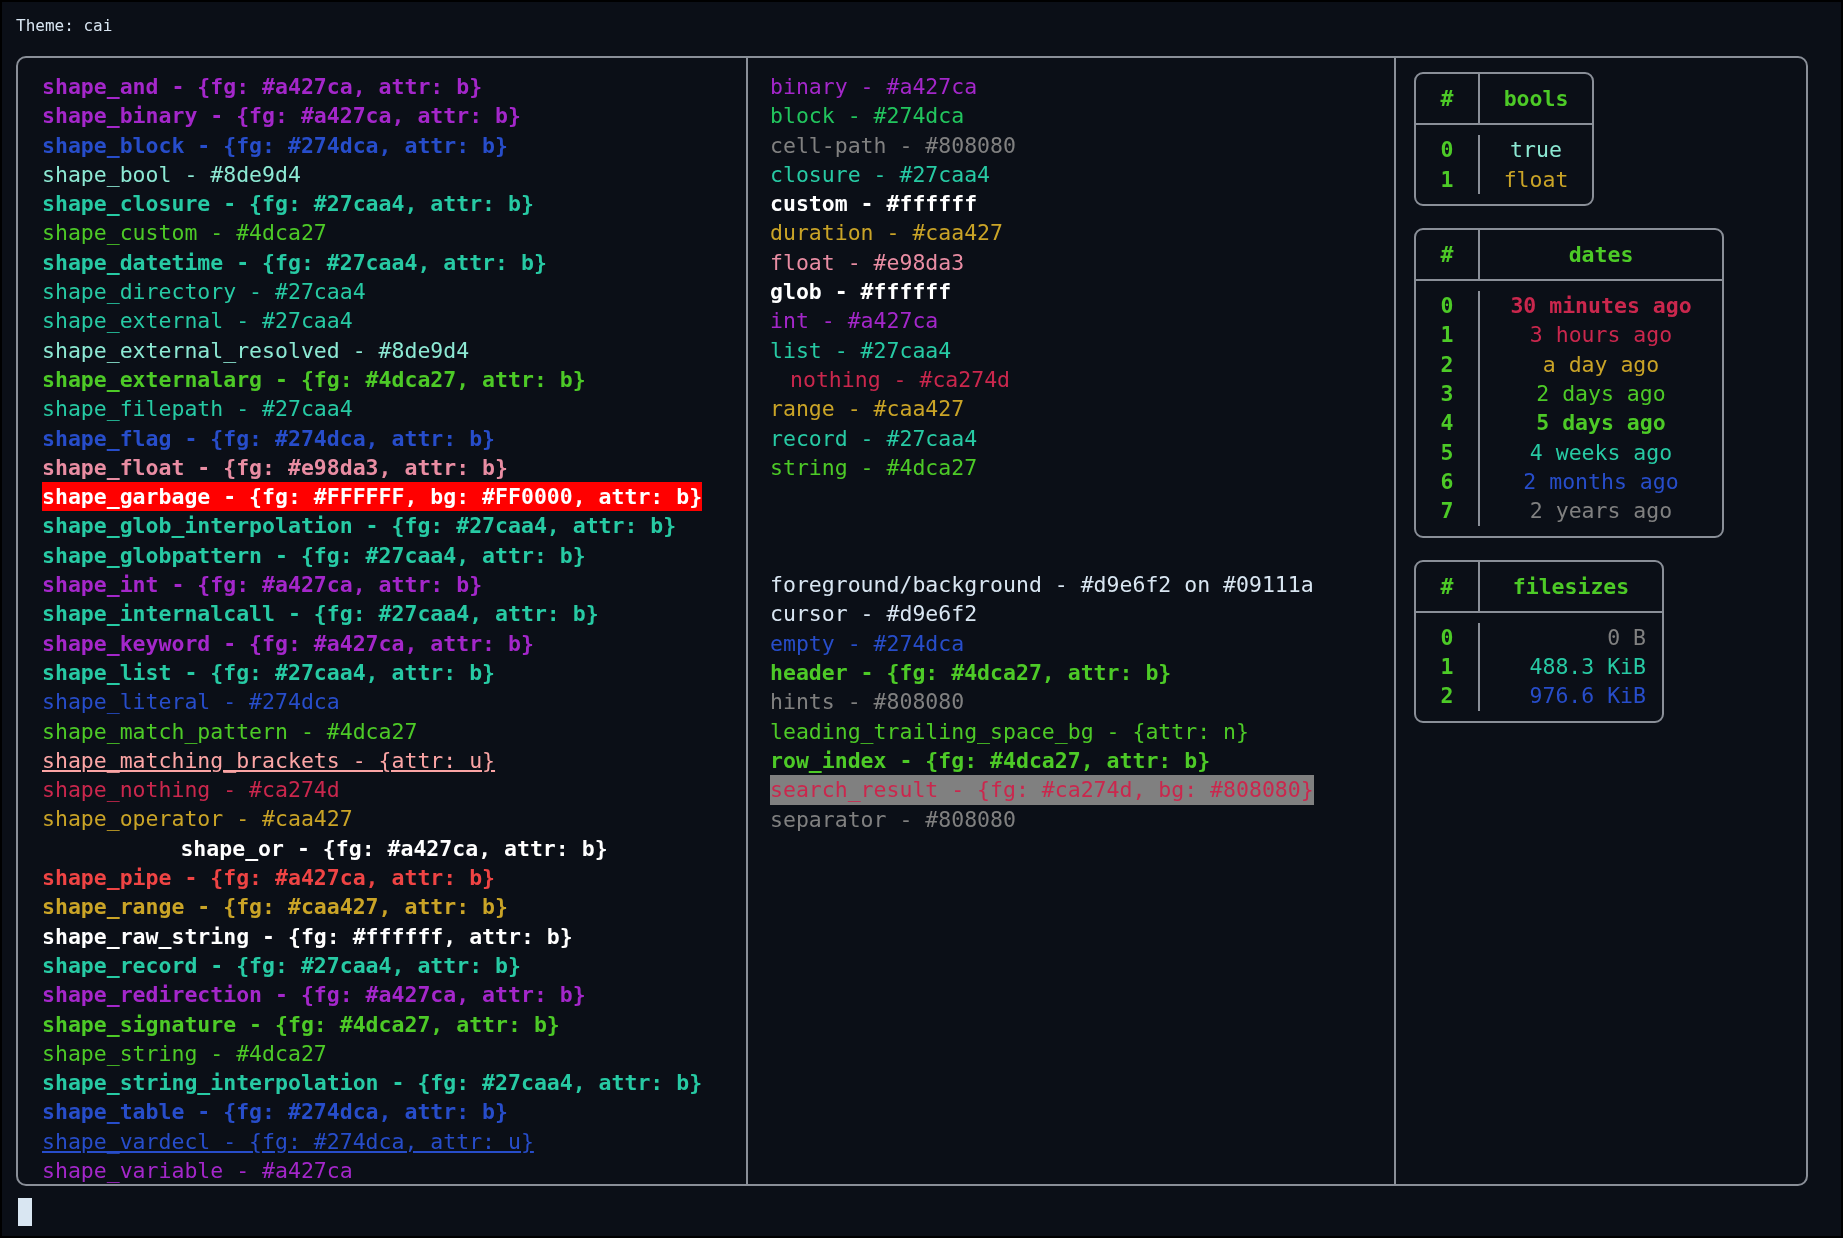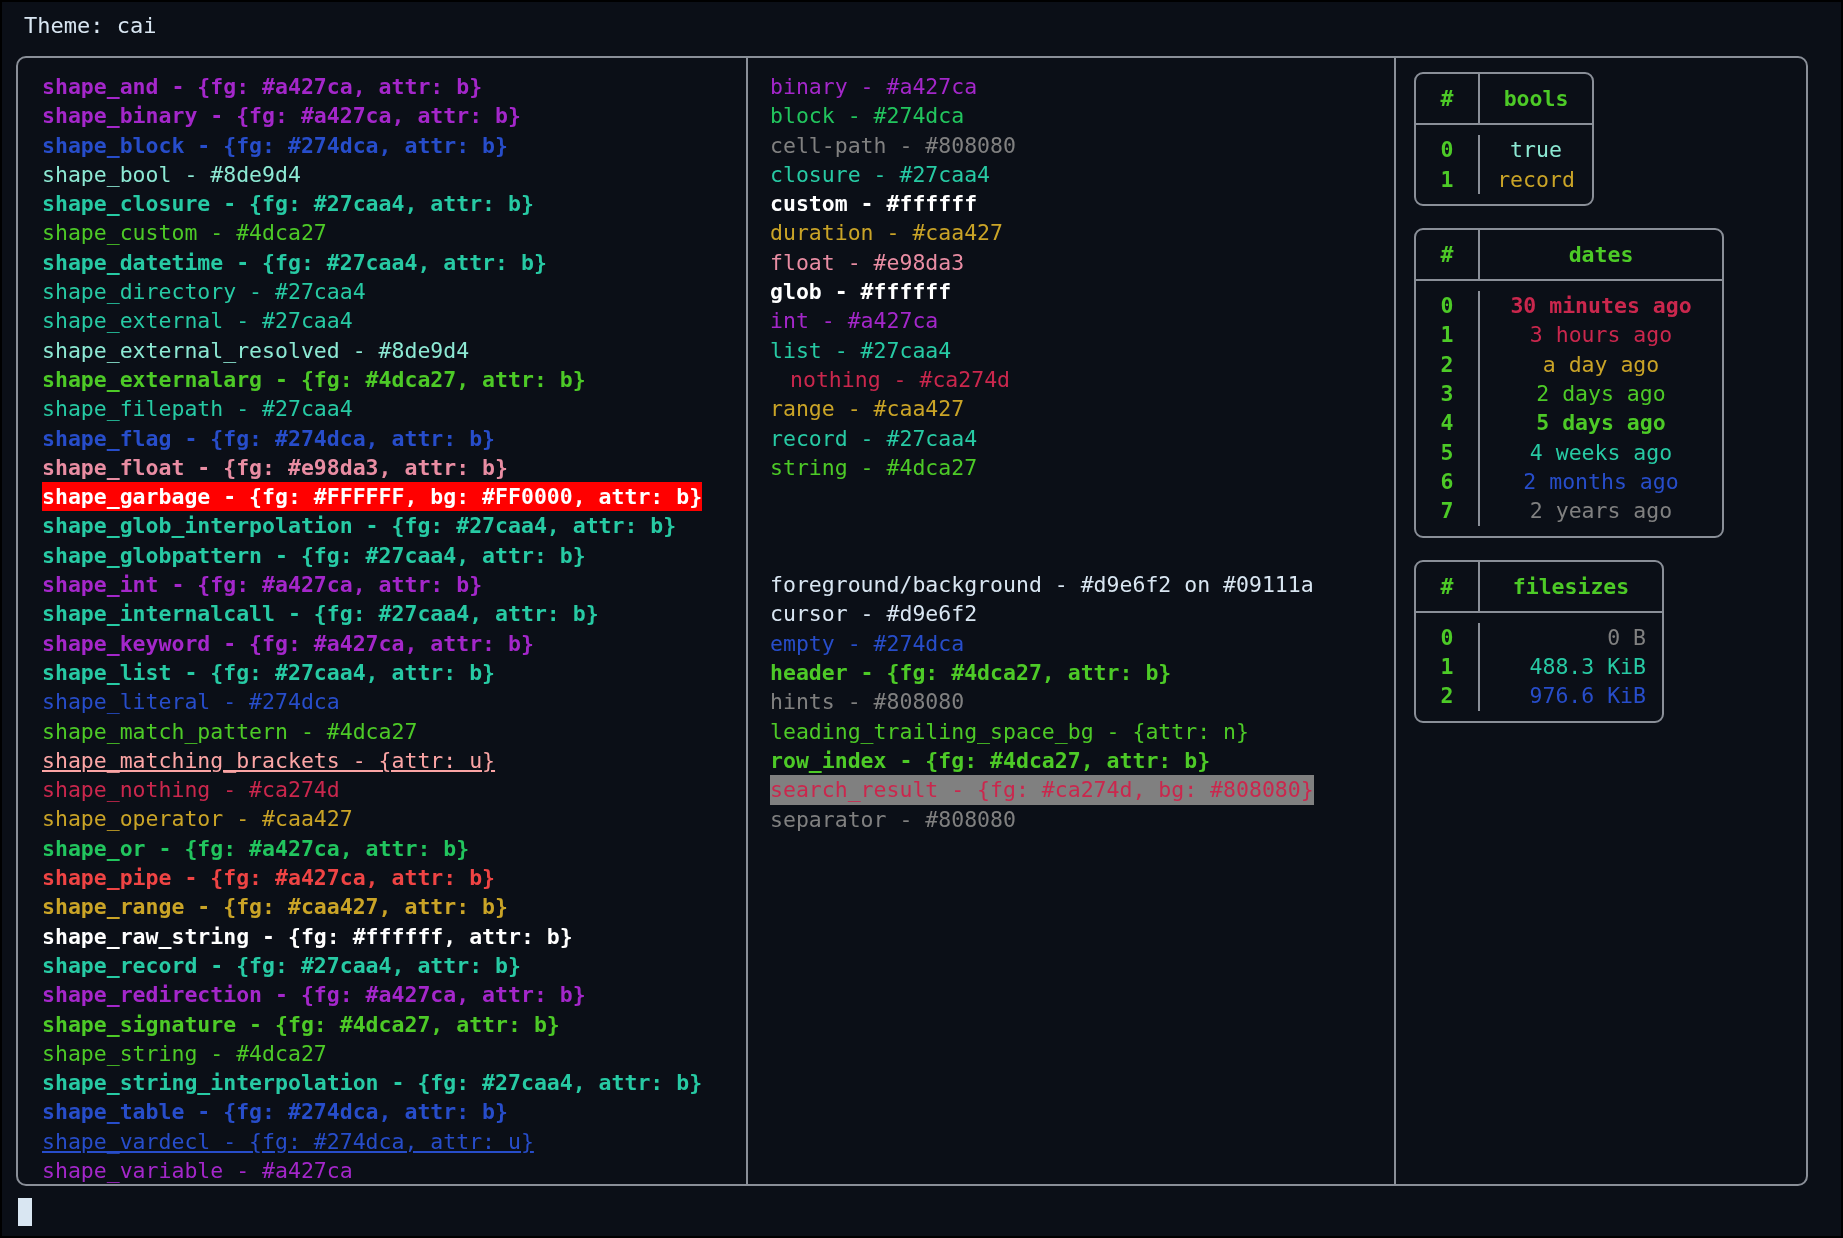--- a/index.html
+++ b/index.html
@@ -17,23 +17,23 @@
   .screen {
     position: relative;
     width: 1843px;
     height: 1238px;
     background: #0b0f17;
     box-sizing: border-box;
     border: 2px solid #000000;
   }
   .title-bar {
     position: absolute;
-    left: 22px;
+    left: 14px;
     top: 10px;
-    font-size: 22px;
+    font-size: 16px;
     line-height: 28px;
     color: #d9e6f2;
     letter-spacing: 0px;
     white-space: pre;
   }
   
   .panel {
     position: absolute;
     left: 14px;
     top: 54px;
@@ -198,21 +198,21 @@
         <div>
           <div class="row u" style="color: #fca5a5;">shape_matching_brackets - {attr: u}</div>
         </div>
         <div>
           <div class="row" style="color: rgb(202, 39, 77);">shape_nothing - #ca274d</div>
         </div>
         <div>
           <div class="row" style="color: rgb(202, 164, 39);">shape_operator - #caa427</div>
         </div>
         <div>
-          <div class="row b" style="color: #22c55e;">shape_or - {fg: #a427ca, attr: b}</div>
+          <div class="row b" style="color: #ffffff; text-align: center;">shape_or - {fg: #a427ca, attr: b}</div>
         </div>
         <div>
           <div class="row b" style="color: #ef4444;">shape_pipe - {fg: #a427ca, attr: b}</div>
         </div>
         <div>
           <div class="row b" style="color: rgb(202, 164, 39);">shape_range - {fg: #caa427, attr: b}</div>
         </div>
         <div>
           <div class="row b" style="color: rgb(255, 255, 255);">shape_raw_string - {fg: #ffffff, attr: b}</div>
         </div>
@@ -323,21 +323,21 @@
             <div class="nu-th c-idx">#</div>
             <div class="nu-th c-val">bools</div>
           </div>
           <div class="nu-tbody">
             <div class="nu-tr">
               <div class="nu-td c-idx">0</div>
               <div class="nu-td c-val" style="color: rgb(141, 233, 212);">true</div>
             </div>
             <div class="nu-tr">
               <div class="nu-td c-idx">1</div>
-              <div class="nu-td c-val" style="color: rgb(202, 164, 39);">record</div>
+              <div class="nu-td c-val" style="color: rgb(202, 164, 39);">float</div>
             </div>
           </div>
         </div>
         <div class="nu-table t-dates">
           <div class="nu-thead">
             <div class="nu-th c-idx">#</div>
             <div class="nu-th c-val">dates</div>
           </div>
           <div class="nu-tbody">
             <div class="nu-tr">

